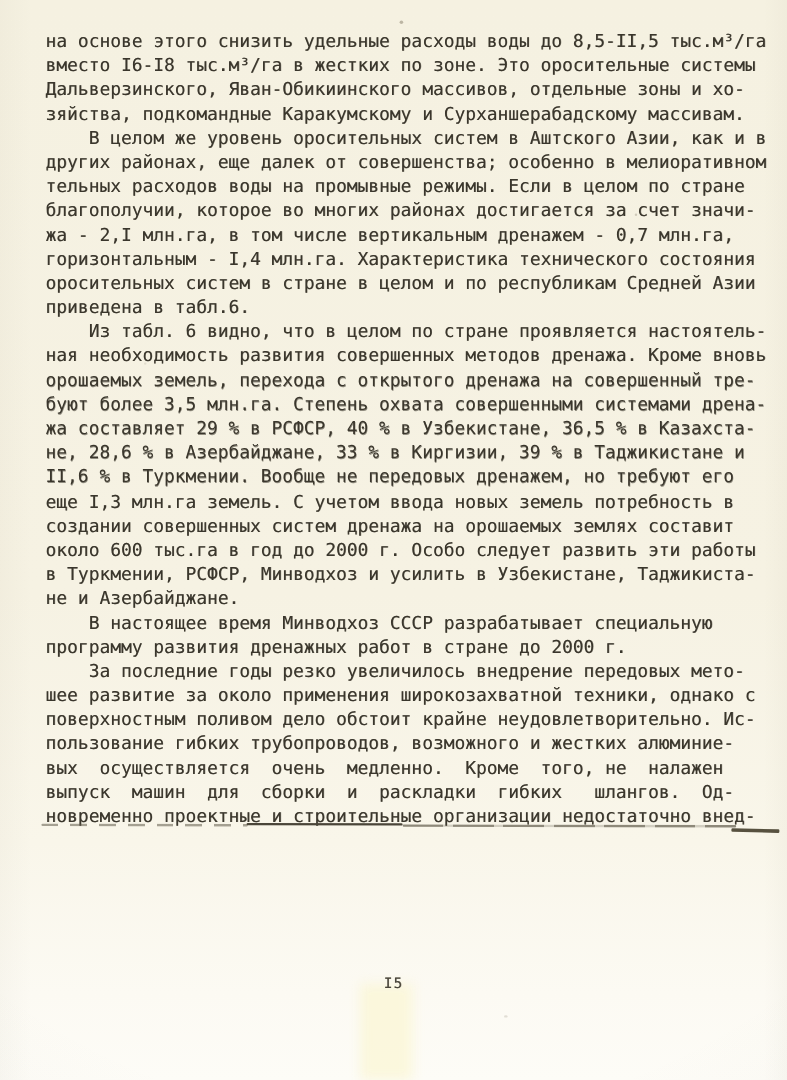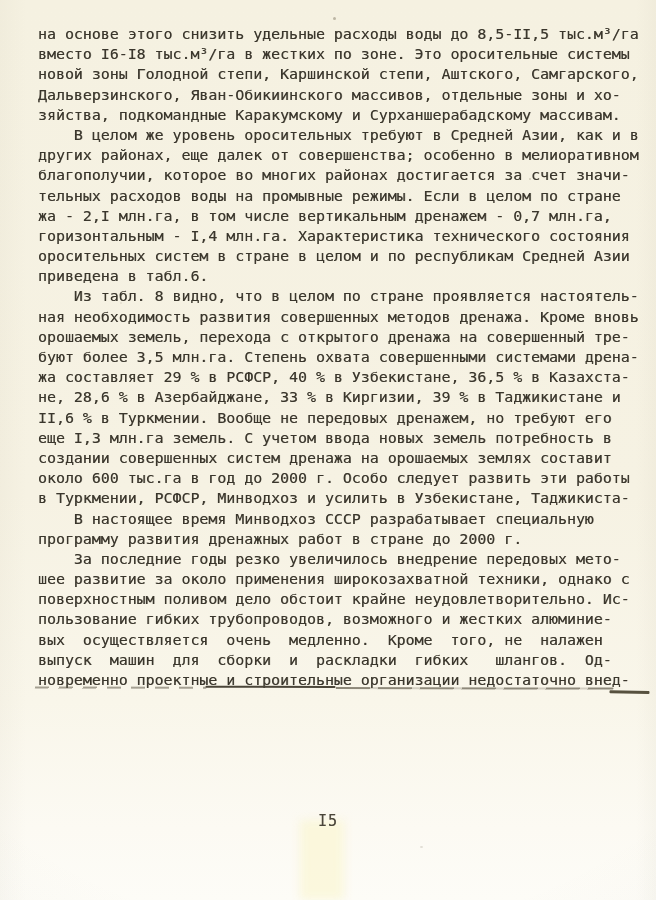--- a/index.html
+++ b/index.html
@@ -27,21 +27,21 @@
     position:absolute;left:38px;top:24px;width:606px;
     color:#3a362c;
     font-size:14.9px;line-height:20.2px;
     letter-spacing:0px;
     text-shadow:0.35px 0.2px 0.35px rgba(58,54,44,0.55);
   }
   .tline{white-space:pre;height:20.2px;}
   .pagenum{
     position:absolute;left:0;top:812px;width:656px;
     text-align:center;
-    color:#4a463a;font-size:15px;
+    color:#4a463a;font-size:12px;
     letter-spacing:1px;
     text-shadow:0.3px 0.2px 0.3px rgba(58,54,44,0.5);
   }
   
   .uwrap{position:absolute;left:0;top:0;width:656px;height:900px;pointer-events:none;transform:rotate(0.12deg);}
   .useg{position:absolute;border-radius:1px;}
   .useg.dashes-left{
     left:35px;top:687px;width:172px;height:2px;
     background:repeating-linear-gradient(90deg,rgba(96,90,74,0.55) 0 14px,rgba(0,0,0,0) 14px 24px);
   }
@@ -67,42 +67,42 @@
 </head>
 <body>
 
 <div class="page">
 
   <div class="fold"></div>
 
   <div class="textblock" style="color: rgb(58, 54, 44);">
       <div class="tline">на основе этого снизить удельные расходы воды до 8,5-II,5 тыс.м³/га</div>
       <div class="tline">вместо I6-I8 тыс.м³/га в жестких по зоне. Это оросительные системы</div>
-      <div class="tline">новой зоны Голодной степи, Каршинской степи, Аштского, Самгарского,</div>
       <div class="tline">Дальверзинского, Яван-Обикиинского массивов, отдельные зоны и хо-</div>
       <div class="tline">зяйства, подкомандные Каракумскому и Сурханшерабадскому массивам.</div>
-      <div class="tline">    В целом же уровень оросительных требуют в Средней Азии, как и в</div>
+      <div class="tline">    В целом же уровень оросительных систем в Аштского Азии, как и в</div>
       <div class="tline">других районах, еще далек от совершенства; особенно в мелиоративном</div>
+      <div class="tline">тельных расходов воды на промывные режимы. Если в целом по стране</div>
       <div class="tline">благополучии, которое во многих районах достигается за счет значи-</div>
-      <div class="tline">тельных расходов воды на промывные режимы. Если в целом по стране</div>
       <div class="tline">жа - 2,I млн.га, в том числе вертикальным дренажем - 0,7 млн.га,</div>
       <div class="tline">горизонтальным - I,4 млн.га. Характеристика технического состояния</div>
       <div class="tline">оросительных систем в стране в целом и по республикам Средней Азии</div>
       <div class="tline">приведена в табл.6.</div>
-      <div class="tline">    Из табл. 8 видно, что в целом по стране проявляется настоятель-</div>
+      <div class="tline">    Из табл. 6 видно, что в целом по стране проявляется настоятель-</div>
       <div class="tline">ная необходимость развития совершенных методов дренажа. Кроме вновь</div>
       <div class="tline">орошаемых земель, перехода с открытого дренажа на совершенный тре-</div>
       <div class="tline">буют более 3,5 млн.га. Степень охвата совершенными системами дрена-</div>
       <div class="tline">жа составляет 29 % в РСФСР, 40 % в Узбекистане, 36,5 % в Казахста-</div>
       <div class="tline">не, 28,6 % в Азербайджане, 33 % в Киргизии, 39 % в Таджикистане и</div>
       <div class="tline">II,6 % в Туркмении. Вообще не передовых дренажем, но требуют его</div>
       <div class="tline">еще I,3 млн.га земель. С учетом ввода новых земель потребность в</div>
       <div class="tline">создании совершенных систем дренажа на орошаемых землях составит</div>
       <div class="tline">около 600 тыс.га в год до 2000 г. Особо следует развить эти работы</div>
       <div class="tline">в Туркмении, РСФСР, Минводхоз и усилить в Узбекистане, Таджикиста-</div>
+      <div class="tline">не и Азербайджане.</div>
       <div class="tline">    В настоящее время Минводхоз СССР разрабатывает специальную</div>
       <div class="tline">программу развития дренажных работ в стране до 2000 г.</div>
       <div class="tline">    За последние годы резко увеличилось внедрение передовых мето-</div>
       <div class="tline">шее развитие за около применения широкозахватной техники, однако с</div>
       <div class="tline">поверхностным поливом дело обстоит крайне неудовлетворительно. Ис-</div>
       <div class="tline">пользование гибких трубопроводов, возможного и жестких алюминие-</div>
       <div class="tline">вых  осуществляется  очень  медленно.  Кроме  того, не  налажен</div>
       <div class="tline">выпуск  машин  для  сборки  и  раскладки  гибких   шлангов.  Од-</div>
       <div class="tline">новременно проектные и строительные организации недостаточно внед-</div>
     </div>

